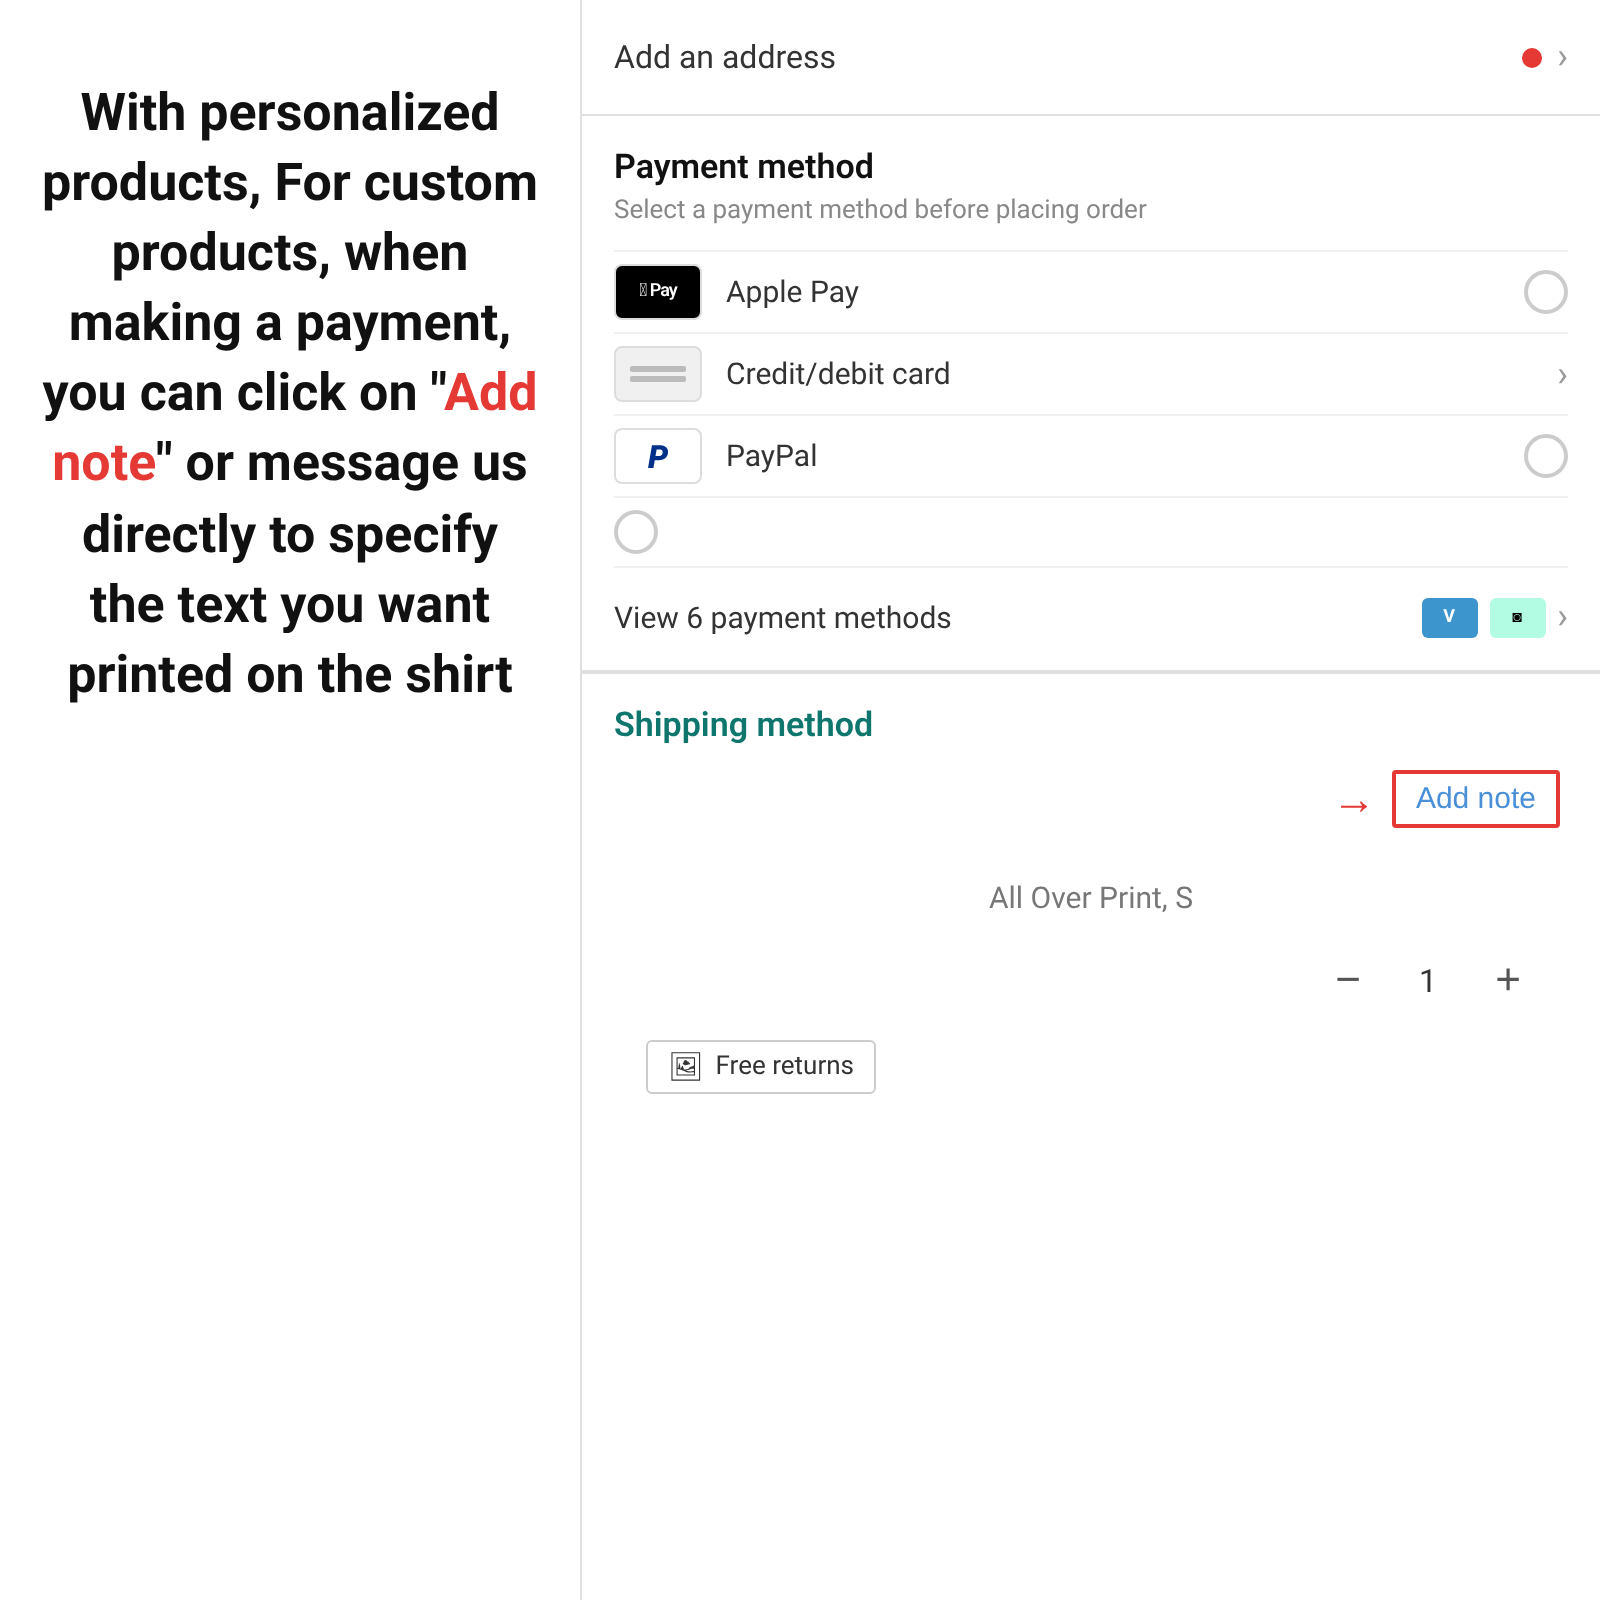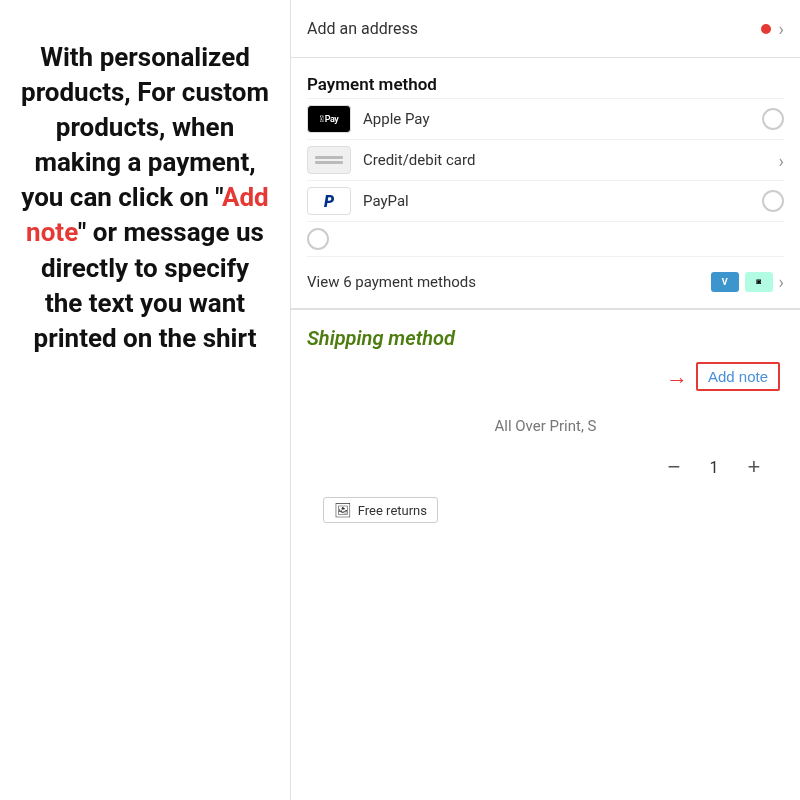--- a/index.html
+++ b/index.html
@@ -202,25 +202,24 @@
       background: #B2FCE4;
       color: #000;
       font-size: 8px;
     }
 
     
     .shipping-section {
       padding: 16px 16px 0 16px;
     }
     .shipping-title {
-      font-size: 20px;
+      font-size: 17px;
       font-weight: 600;
-      color: #4d7c0f;
+      color: #0f766e;
       margin-bottom: 12px;
-      font-style: italic;
     }
     .add-note-row {
       display: flex;
       align-items: center;
       justify-content: flex-end;
       margin-bottom: 16px;
       padding-right: 4px;
     }
     .arrow-icon {
       color: #e53935;
@@ -316,20 +315,21 @@
   <div class="address-row">
     <span class="address-row-label">Add an address</span>
     <div class="address-row-right">
       <span class="dot-red"></span>
       <span class="chevron-icon">›</span>
     </div>
   </div>
 
   <div class="section">
     <div class="section-title">Payment method</div>
+    <div class="section-subtitle">Select a payment method before placing order</div>
 
     <div class="payment-item">
       <div class="payment-item-left">
         <div class="payment-icon-box apple-pay-icon">
           <span style="font-size:9px; font-weight:600; letter-spacing:-0.5px;"> Pay</span>
         </div>
         <span class="payment-name">Apple Pay</span>
       </div>
       <div class="radio-circle"></div>
     </div>

